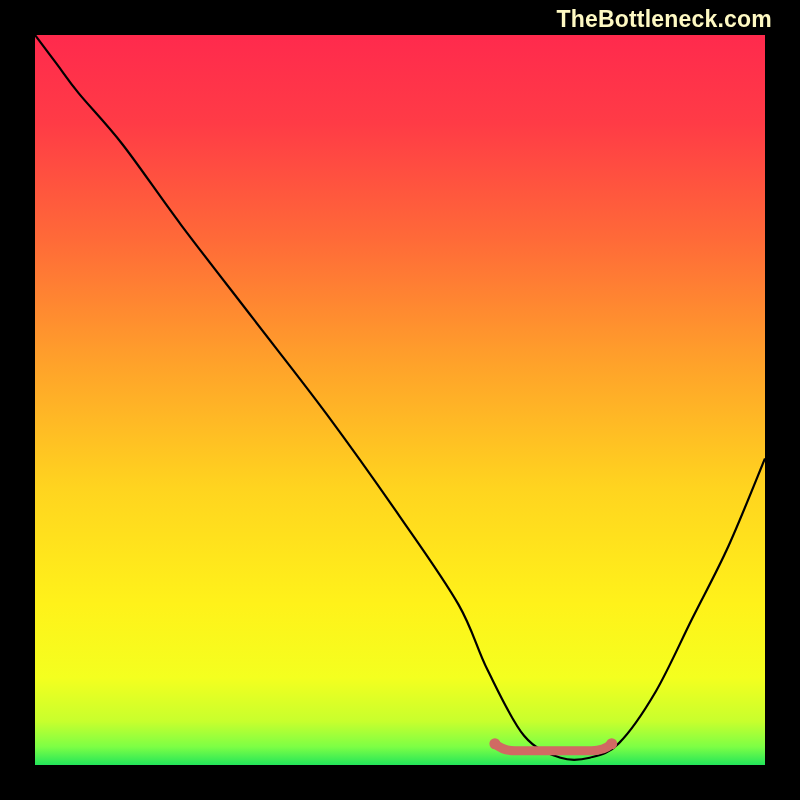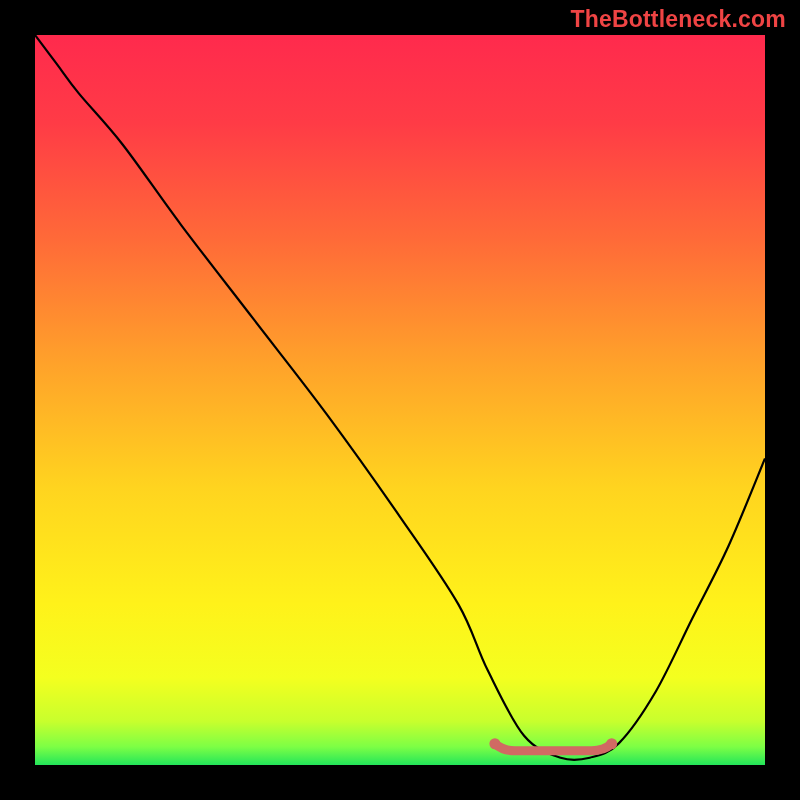--- a/index.html
+++ b/index.html
@@ -21,25 +21,25 @@
   .plot-area {
     position: absolute;
     left: 0;
     top: 0;
     width: 730px;
     height: 730px;
   }
   .watermark {
     position: absolute;
     top: 6px;
-    right: 14px;
+    right: 28px;
     font-family: Arial, Helvetica, sans-serif;
     font-size: 23px;
     font-weight: bold;
-    color: #ef4444;
+    color: #fef9c3;
     letter-spacing: 0.2px;
     text-align: right;
   }
 </style>
 </head>
 <body>
 
 <div class="frame">
   <svg class="plot-area" viewBox="0 0 730 730" preserveAspectRatio="none">
     <defs>

